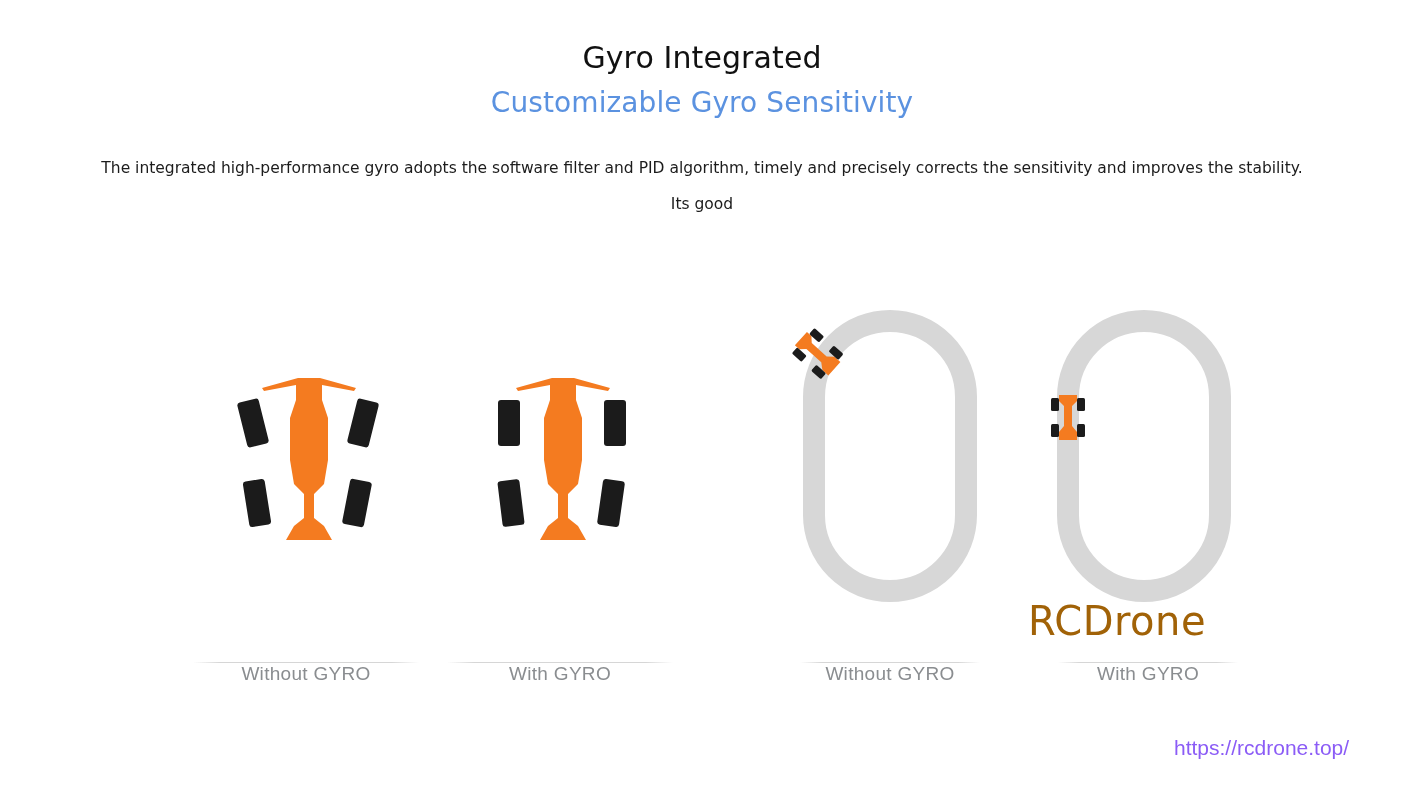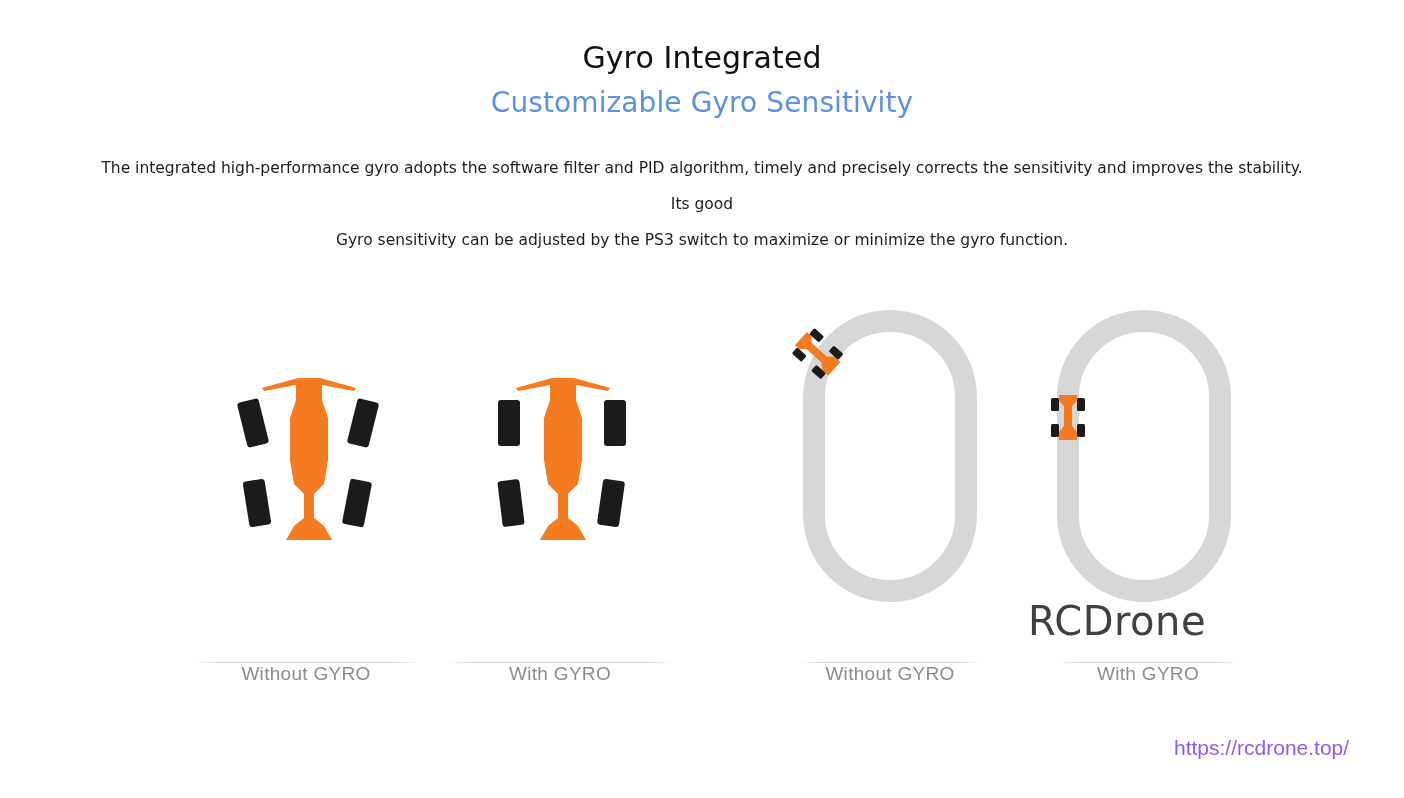--- a/index.html
+++ b/index.html
@@ -68,21 +68,21 @@
     border:22px solid #d7d7d7;
     border-radius:999px;
     width:100%;height:100%;
   }
   .mini-car{position:absolute;}
   .mini-car svg{display:block;overflow:visible;}
 
   
   .wm-brand{
     position:absolute;left:1028px;top:598px;
-    font-size:40px;color:#404040;
+    font-size:40px;color:#a16207;
     font-family:"DejaVu Sans", sans-serif;
     letter-spacing:0.5px;
     user-select:none;
   }
   .wm-url{
     position:absolute;left:1174px;top:736px;
     font-size:21px;color:#8b5cf6;
     font-family:Liberation Sans, sans-serif;
     user-select:none;
   }
@@ -90,21 +90,20 @@
 </head>
 <body>
 
 <div class="page">
 
   <div class="title-main">Gyro Integrated</div>
   <div class="title-sub">Customizable Gyro Sensitivity</div>
 
   <div class="desc">
     <span class="ln">The integrated high-performance gyro adopts the software filter and PID algorithm, timely and precisely corrects the sensitivity and improves the stability. Its good</span>
-    <span class="ln">Gyro sensitivity can be adjusted by the PS3 switch to maximize or minimize the gyro function.</span>
   </div>
 
   <div class="panel" style="left:228px;top:372px;width:160px;height:180px;">
     <div class="car">
       <svg width="160" height="180" viewBox="0 0 160 180">
 
         <g>
           <path fill="#F47B20" d="
             M34,16 L70,6 L92,6 L128,16 L126,19 L94,13
             L94,28 L100,46 L100,88 L96,112 L86,122 L86,146

